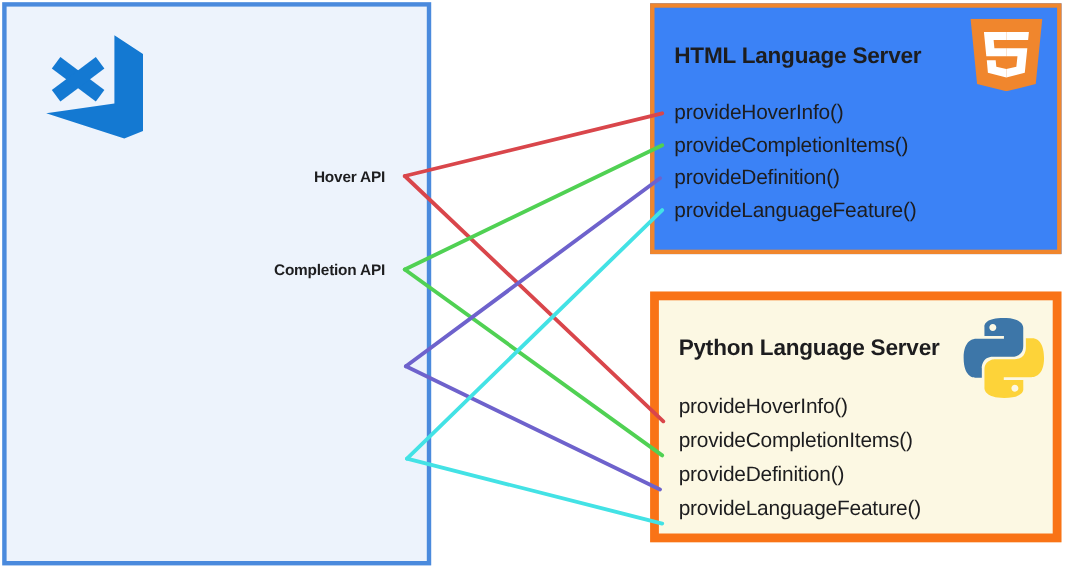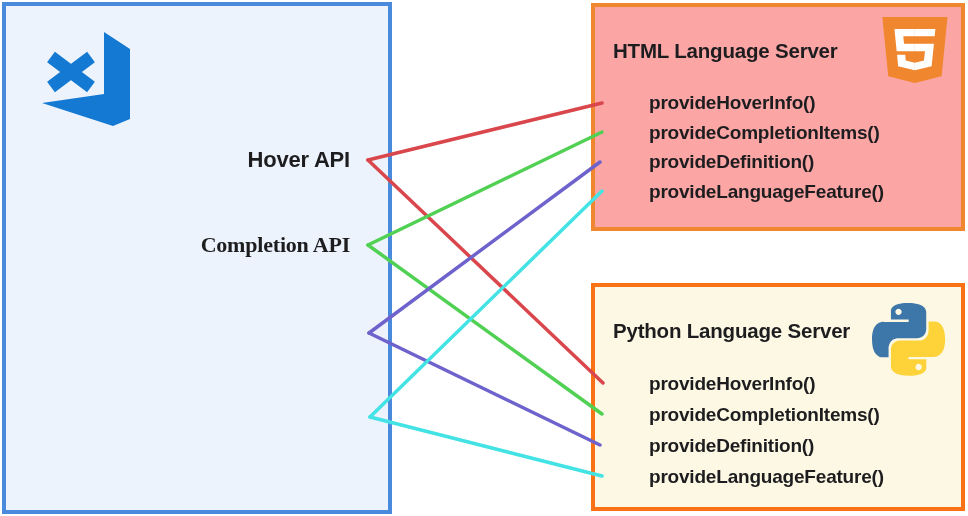--- a/index.html
+++ b/index.html
@@ -27,58 +27,57 @@
     position: absolute;
     left: 40px; top: 27px;
     width: 115px; height: 102px;
   }
 
   .api-label {
     position: absolute;
     left: 0;
     width: 350px;
     text-align: right;
-    font-size: 22px;
+    font-size: 14px;
     font-weight: 600;
     line-height: 24px;
     letter-spacing: -0.2px;
     color: #1d1d1f;
     white-space: nowrap;
   }
   .api-0 { top: 148px; }
-  .api-1 { top: 233px; font-family: Liberation Serif, serif; }
+  .api-1 { top: 233px; }
   .api-2 { top: 321px; }
   .api-3 { top: 405px; }
 
   
   .server-box {
     position: absolute;
     left: 591px;
     width: 374px; height: 228px;
   }
-  .server-box.html   { top: 3px;   background: #fca5a5; border: 4px solid #f0862d; padding-left: 40px; }
-  .server-box.python { top: 283px; background: #fcf8e3; border: 4px solid #f97316; }
+  .server-box.html   { top: 3px;   background: #3b82f6; border: 4px solid #f0862d; padding-left: 40px; }
+  .server-box.python { top: 265px; background: #fcf8e3; border: 8px solid #f97316; }
 
   .server-title {
     position: absolute;
     left: 18px; top: 31px;
     font-size: 20.5px;
     font-weight: 700;
     line-height: 26px;
     letter-spacing: -0.2px;
     white-space: nowrap;
   }
   .methods {
     position: absolute;
     left: 18px; top: 81px;
     font-size: 19px;
-    font-weight: 700;
+    font-weight: 400;
     letter-spacing: -0.2px;
     white-space: nowrap;
-    margin-left: 36px;
   }
   .server-box.html   .methods .method { line-height: 29.5px; }
   .server-box.python .methods .method { line-height: 31px; }
 
   .server-logo { position: absolute; }
   .html5-logo  { left: 283px; top: 10px; width: 74px; height: 66px; }
   .python-logo { left: 276px; top: 16px; width: 75px; height: 73px; }
 
   
   .lines {

